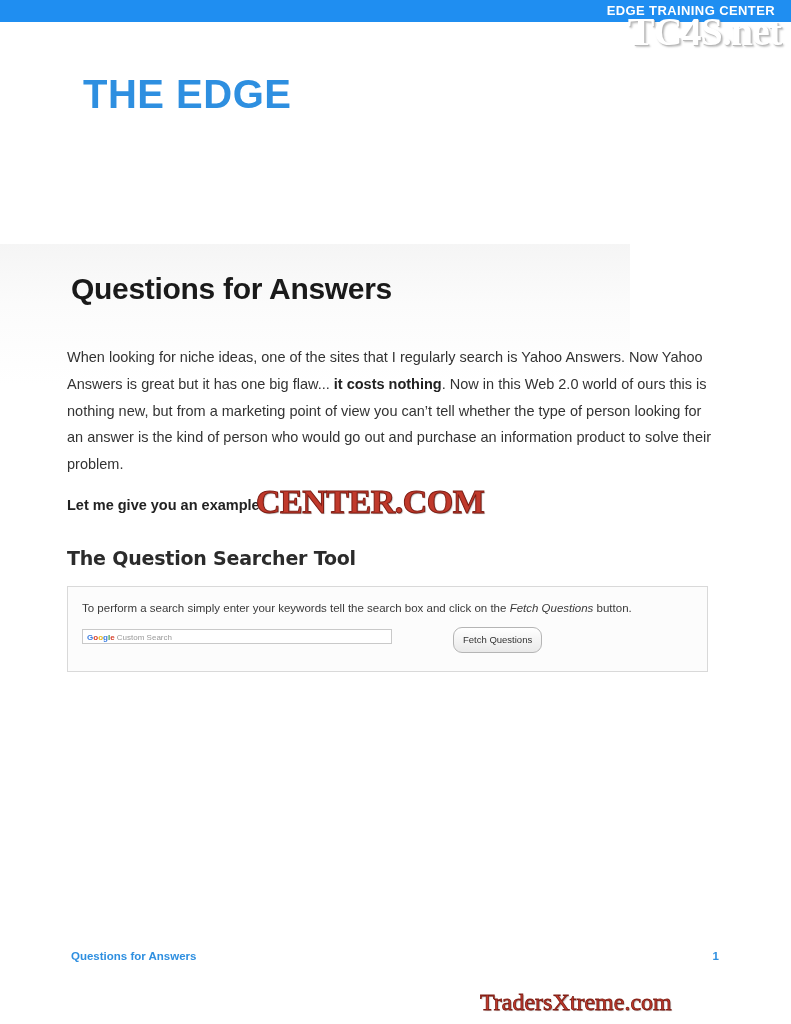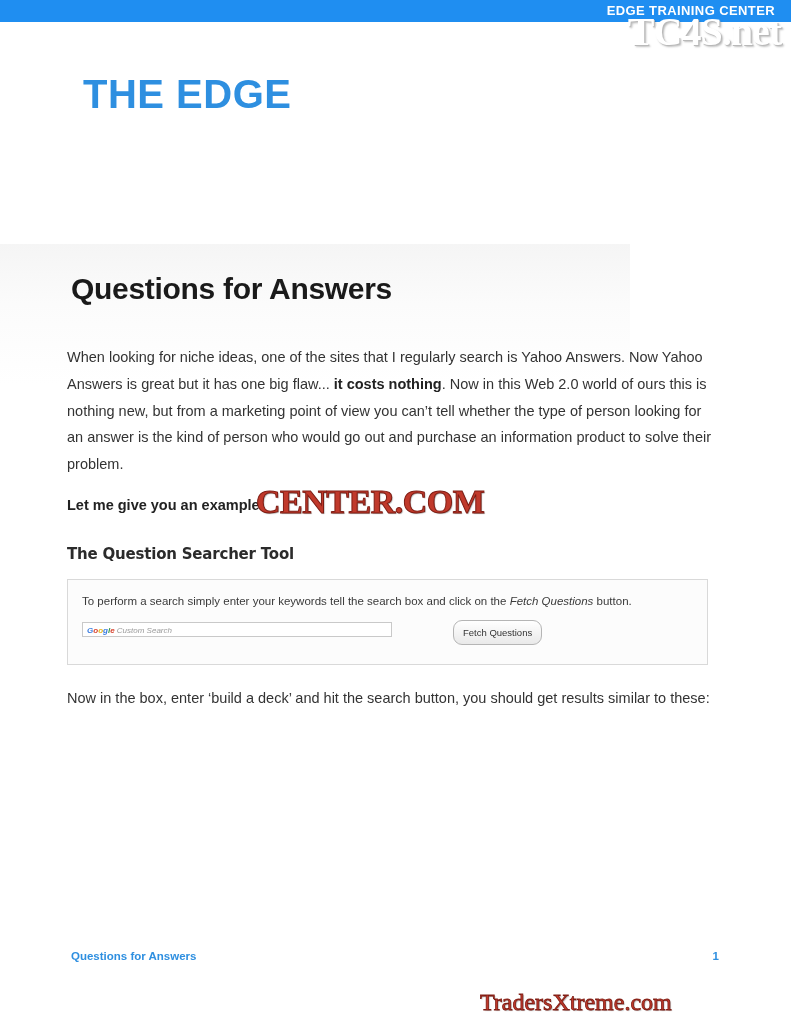--- a/index.html
+++ b/index.html
@@ -112,21 +112,21 @@
     font-weight: bold;
   }
 
   
   .figure {
     margin-top: 22px;
     width: 641px;
   }
   .figure-caption {
     font-family: "DejaVu Sans", sans-serif;
-    font-size: 15px;
+    font-size: 19px;
     font-weight: bold;
     color: #2b2b2b;
     letter-spacing: -0.2px;
     margin-bottom: 10px;
   }
   .figure-box {
     border: 1px solid #d9d9d9;
     background: #fcfcfc;
     height: 86px;
     position: relative;
@@ -151,21 +151,20 @@
     height: 15px;
     border: 1px solid #c9c9c9;
     background: #ffffff;
     box-sizing: border-box;
     font-size: 8px;
     color: #9a9a9a;
     padding: 2px 4px;
     line-height: 11px;
     overflow: hidden;
     white-space: nowrap;
-    font-style: italic;
   }
   .g-blue { color:#3b7de0; font-weight:bold; }
   .g-red  { color:#d6402c; font-weight:bold; }
   .g-yel  { color:#e8b51e; font-weight:bold; }
   .g-grn  { color:#3a9a4a; font-weight:bold; }
   .fetch-btn {
     position: absolute;
     left: 385px;
     top: 40px;
     padding: 3px 9px;
@@ -257,23 +256,20 @@
           <span>To perform a search simply enter your keywords tell the search box and click on the </span><i>Fetch Questions</i><span> button.</span>
         </div>
         <div class="search-field">
           <span><span class="g-blue">G</span><span class="g-red">o</span><span class="g-yel">o</span><span class="g-blue">g</span><span class="g-grn">l</span><span class="g-red">e</span></span>
           <span>Custom Search</span>
         </div>
         <div class="fetch-btn">Fetch Questions</div>
       </div>
     </div>
 
-    <p style="margin-top:20px">
-      <span>Now in the box, enter ‘build a deck’ and hit the search button, you should get results similar to these:</span>
-    </p>
 
   </div>
 
   <div class="footer">
     <span class="pg">1</span>
     <span>Questions for Answers</span>
   </div>
 
 </div>
 

